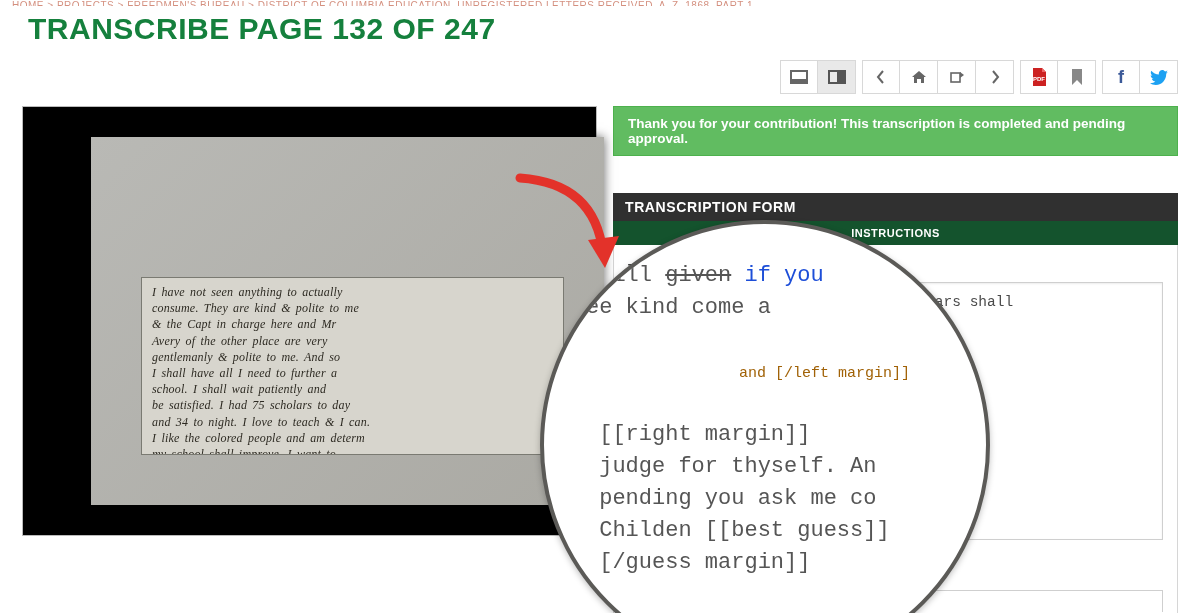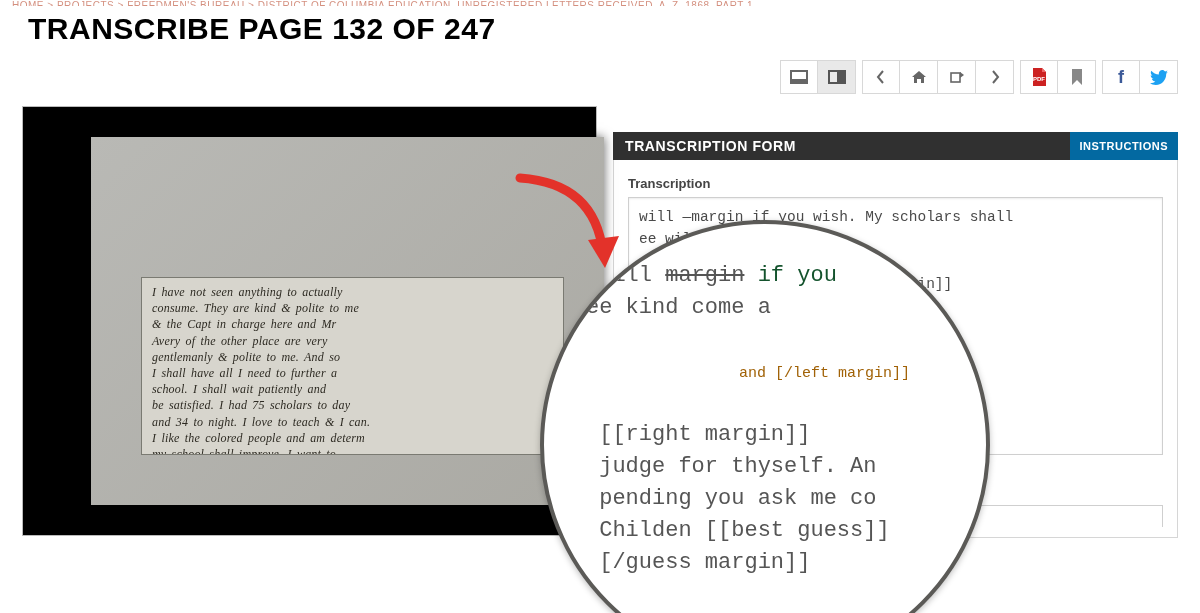--- a/index.html
+++ b/index.html
@@ -21,21 +21,21 @@
     height: 6px;
     overflow: hidden;
     opacity:.5;
   }
   .page-title {
     font-family: "Arial Narrow", Arial, sans-serif;
     font-weight: 800;
     font-stretch: condensed;
     font-size: 30px;
     letter-spacing: .5px;
-    color: #000000;
+    color: #15803d;
     padding: 6px 28px 14px;
     text-transform: uppercase;
   }
   .toolbar {
     display: flex;
     justify-content: flex-end;
     gap: 6px;
     padding: 0 22px 12px;
   }
   .tool-group { display:flex; gap:0; }
@@ -95,37 +95,38 @@
   .right-col { flex:1; min-width:0; }
   .alert {
     background:#61bc61;
     color:#fff;
     font-weight:600;
     font-size:13.5px;
     padding:9px 14px;
     border:1px solid #4db14d;
   }
   .form-head {
-    margin-top:26px;
+    margin-top:37px;
     display:flex;
     align-items:stretch;
     font-family:"Arial Narrow",Arial,sans-serif;
+    flex-direction:column;
   }
   .form-head-title{
     flex:1;
     background:#303030;
     color:#fff;
     font-weight:800;
     letter-spacing:.6px;
     font-size:14px;
     padding:6px 12px;
     text-transform:uppercase;
   }
   .instr-btn{
-    background:#0369a1;
+    background:#14532d;
     color:#fff;
     font-weight:800;
     font-size:11px;
     letter-spacing:.5px;
     padding:6px 10px;
     text-transform:uppercase;
     border:none;
     cursor:pointer;
   }
   .form-body{
@@ -190,21 +191,21 @@
   }
   .mag-inner{
     padding:36px 36px 36px 42px;
     font-family: Menlo, Consolas, "Courier New", monospace;
     font-size:22px;
     line-height:1.45;
     color:#555;
     white-space:pre;
   }
   .mag-strike{ text-decoration: line-through; text-decoration-thickness:2px;}
-  .mag-fade{ color:#14532d;}
+  .mag-fade{ color:#1d4ed8;}
 </style>
 </head>
 <body>
 
 <div class="breadcrumb">HOME &gt; PROJECTS &gt; FREEDMEN'S BUREAU &gt; DISTRICT OF COLUMBIA EDUCATION, UNREGISTERED LETTERS RECEIVED, A–Z, 1868, PART 1</div>
 <h1 class="page-title">TRANSCRIBE PAGE 132 OF 247</h1>
 
 <div class="toolbar">
   <div class="tool-group">
     <button class="tool-btn">
@@ -284,20 +285,21 @@
 my school shall improve. I want to
 stay &amp; let all see that they have done me
 injustice &amp; then I shall have given my
 scholars a good push &amp; I will go home
 if you wish. My scholars shall lear</div>
       </div>
     </div>
   </div>
 
   <div class="right-col">
+    <div class="alert">Thank you for your contribution! This transcription is completed and pending approval.</div>
 
     <div class="form-head">
       <div class="form-head-title">TRANSCRIPTION FORM</div>
       <button class="instr-btn">INSTRUCTIONS</button>
     </div>
     <div class="form-body">
       <label class="field-label">Transcription</label>
       <textarea class="trans" style="">will —margin if you wish. My scholars shall
 ee will come an
 
@@ -316,21 +318,21 @@
 </div>
 
 <div class="arrow-wrap">
   <svg width="150" height="120" viewBox="0 0 150 120">
     <path d="M 35 10 Q 110 15 118 85" fill="none" stroke="#e3322a" stroke-width="9" stroke-linecap="round"></path>
     <path d="M 103 72 L 120 100 L 134 68 Z" fill="#e3322a"></path>
   </svg>
 </div>
 
 <div class="magnifier">
-  <div class="mag-inner"><span> will </span><span class="mag-strike">margin</span><span class="mag-fade"> if you</span>
+  <div class="mag-inner"><span> will </span><span class="mag-strike">given</span><span class="mag-fade"> if you</span>
 <span>ee kind come a</span>
 
 <span style="font-size:15px;color:#a16207;">                 and [/left margin]]</span>
 
 <span> [[right margin]]</span>
 <span> judge for thyself. An</span>
 <span> pending you ask me co</span>
 <span> Childen [[best guess]]</span>
 <span> [/guess margin]]</span></div>
 

